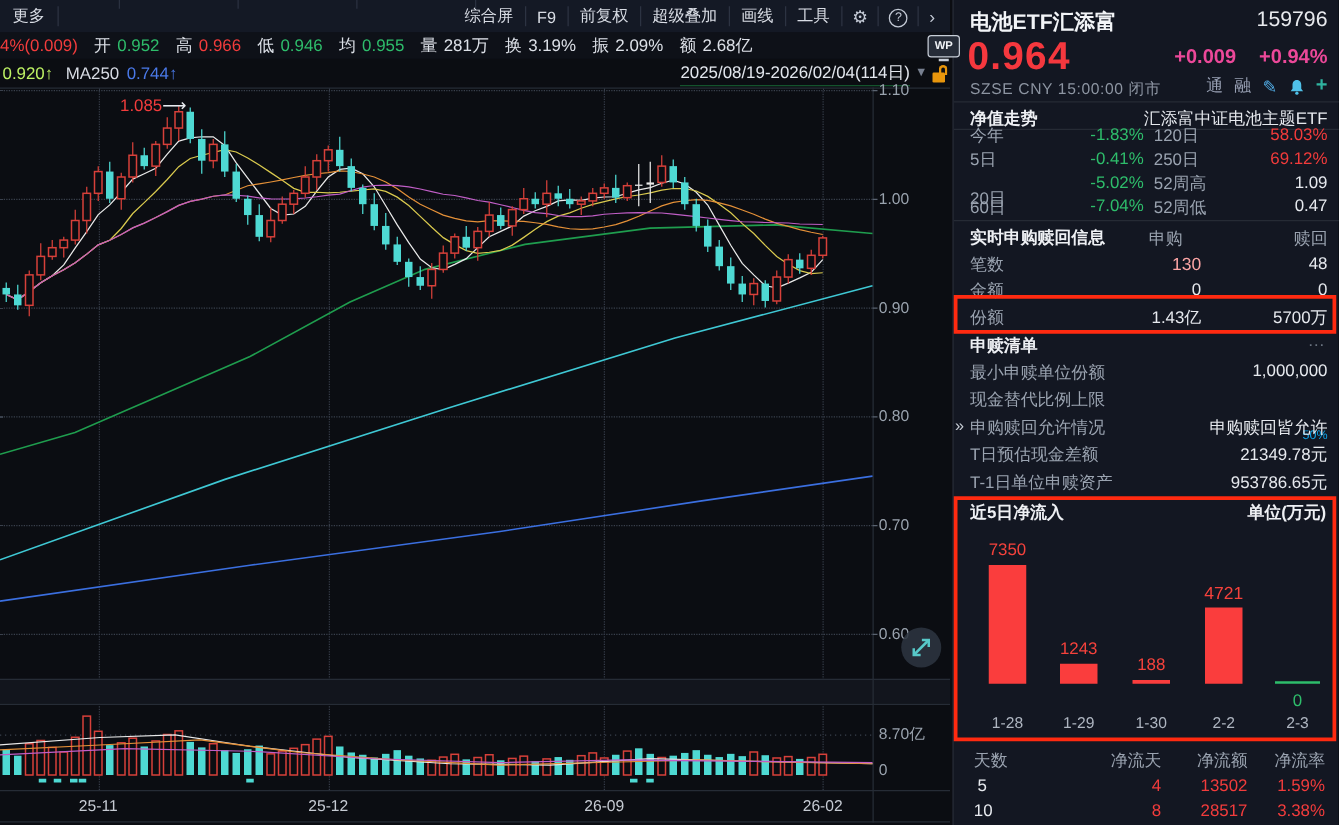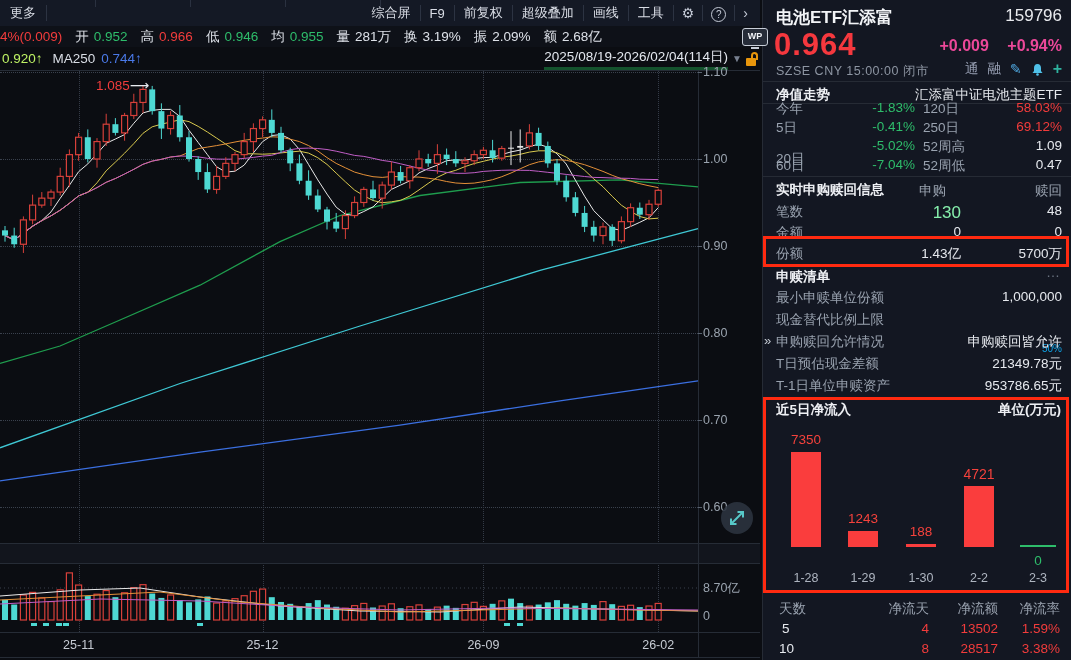--- a/index.html
+++ b/index.html
@@ -18,21 +18,21 @@
   .row1 .ticon { padding:0 8px; color:#c4cad6; font-size:14px; }
   .qmark { display:inline-block; width:15px; height:15px; border:1.5px solid #c4cad6; border-radius:50%;
            text-align:center; line-height:13px; font-size:10px; }
   .row2 { position:absolute; left:0; top:26px; width:760px; height:21px; background:#0e1118;
           display:flex; align-items:center; font-size:13.5px; color:#dde1e8; gap:0; }
   .row2 span { margin-right:5px; white-space:nowrap; }
   .row2 .gap { margin-right:13px; }
   .red { color:#f23c3c; } .grn { color:#2ebd6b; } .cyn { color:#bef264; } .blu { color:#4a79e8; }
   .row3 { position:absolute; left:0; top:47px; width:760px; height:23px;
           display:flex; align-items:center; font-size:13.5px; color:#d9dde5; }
-  .row3 .daterange { position:absolute; right:32px; color:#e3e7ee; border-bottom:3px solid #14532d; padding-bottom:1px; }
+  .row3 .daterange { position:absolute; right:32px; color:#e3e7ee; border-bottom:1px solid #14532d; padding-bottom:1px; }
   .row3 .ddown { position:absolute; right:18px; color:#788090; font-size:10px; }
   .lock { position:absolute; right:1px; top:5px; width:13px; height:14px; }
   .lock .shackle { position:absolute; left:5px; top:0; width:7px; height:8px;
         border:2px solid #e8960c; border-bottom:none; border-radius:4px 4px 0 0; }
   .lock .body { position:absolute; left:0; top:6px; width:10px; height:8px; background:#e8960c; border-radius:1px; }
   .wp-badge { position:absolute; left:742px; top:28px; width:26px; height:24px; z-index:30; }
   .wp-badge .scr { width:26px; height:18px; border:1.5px solid #c8ced8; background:#262c38; border-radius:3px;
         color:#f0f2f6; font-size:9px; font-weight:bold; text-align:center; line-height:15px; }
   .wp-badge .stand { width:8px; height:2px; background:#c8ced8; margin:1px auto 0; }
   .topticks span { position:absolute; top:0; width:1px; height:7px; background:#2a3140; }
@@ -486,21 +486,21 @@
         <div style="position: absolute; left: 160px; top: 157px; color: rgb(154, 163, 176); font-size: 13.5px;">52周低</div>
         <div style="position: absolute; right: 9px; top: 157px; color: rgb(230, 233, 238); font-size: 13.5px;">0.47</div>
       </div>
     <div class="sep" style="top:176px"></div>
 
     <div class="abs sec-title" style="left:13px;top:181px">实时申购赎回信息</div>
     <div class="abs rlabel" style="right:125px;top:182px">申购</div>
     <div class="abs rlabel" style="right:9px;top:182px">赎回</div>
     <div id="rt-rows">
         <div style="position: absolute; left: 13px; top: 203px; color: rgb(154, 163, 176); font-size: 13.5px;">笔数</div>
-        <div style="position: absolute; right: 110px; top: 203px; color: #86efac; font-size: 17px;">130</div>
+        <div style="position: absolute; right: 110px; top: 203px; color: #fca5a5; font-size: 14px;">130</div>
         <div style="position: absolute; right: 9px; top: 203px; color: rgb(230, 233, 238); font-size: 13.5px;">48</div>
         <div style="position: absolute; left: 13px; top: 224px; color: rgb(154, 163, 176); font-size: 13.5px;">金额</div>
         <div style="position: absolute; right: 110px; top: 224px; color: rgb(230, 233, 238); font-size: 13.5px;">0</div>
         <div style="position: absolute; right: 9px; top: 224px; color: rgb(230, 233, 238); font-size: 13.5px;">0</div>
         <div style="position: absolute; left: 13px; top: 245px; color: rgb(154, 163, 176); font-size: 13.5px;">份额</div>
         <div style="position: absolute; right: 110px; top: 245px; color: rgb(230, 233, 238); font-size: 13.5px;">1.43亿</div>
         <div style="position: absolute; right: 9px; top: 245px; color: rgb(230, 233, 238); font-size: 13.5px;">5700万</div>
       </div>
 
     <div class="abs sec-title" style="left:13px;top:268px">申赎清单</div>

